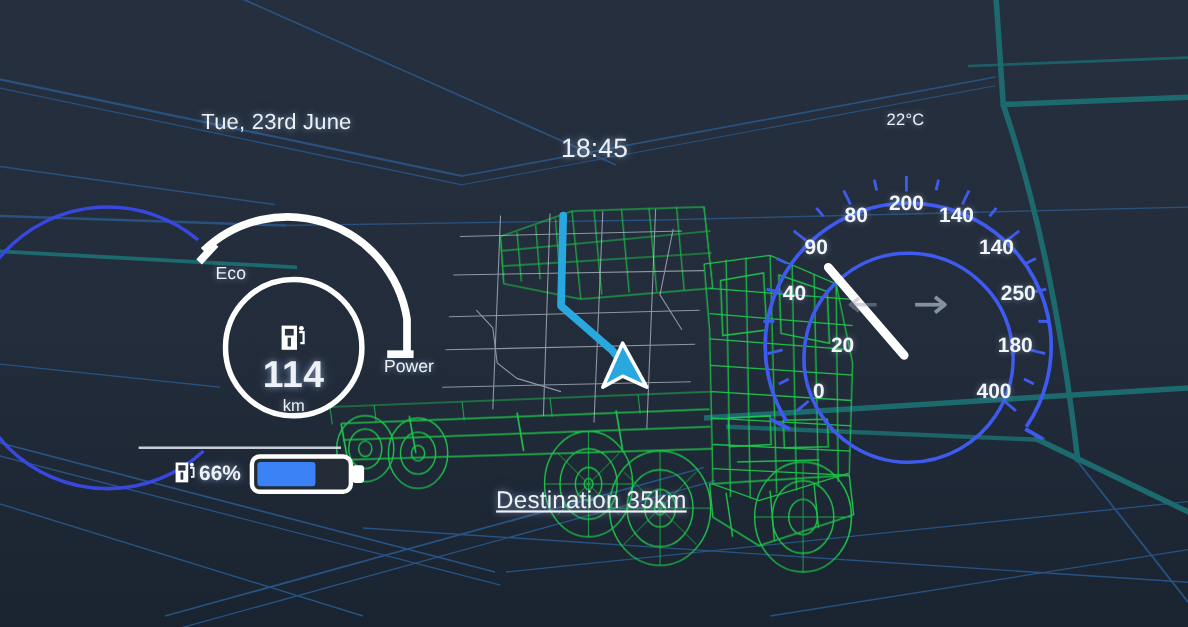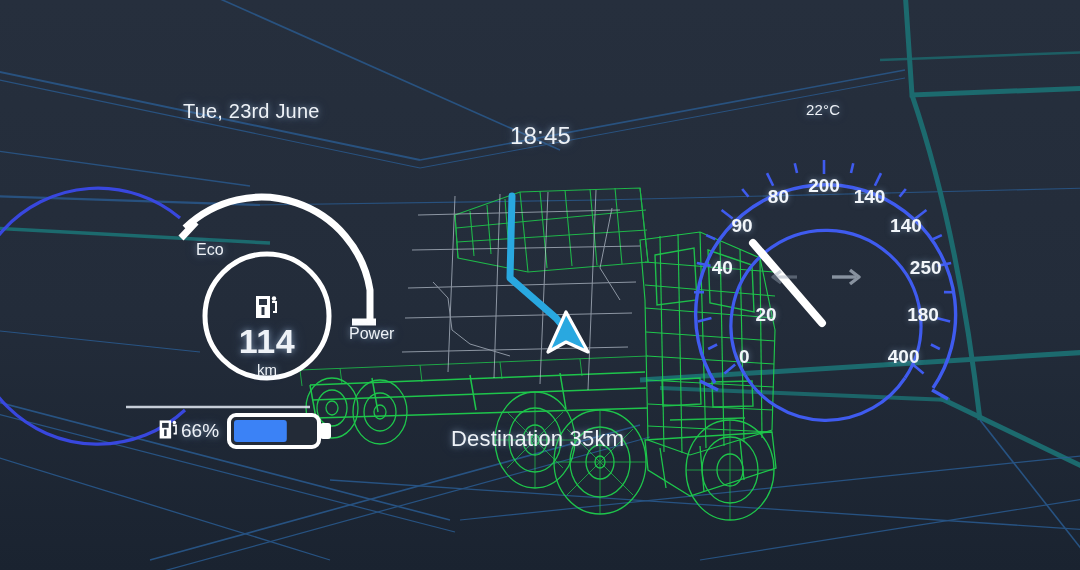--- a/index.html
+++ b/index.html
@@ -11,22 +11,22 @@
   }
   .layer{position:absolute;left:0;top:0;width:1080px;height:570px;}
   .txt{position:absolute;color:#eef2f7;text-shadow:0 0 6px rgba(180,205,235,.55),0 0 14px rgba(120,160,220,.3);white-space:nowrap;}
   #hdr-date{left:183px;top:100px;font-size:20px;letter-spacing:.2px;}
   #hdr-time{left:510px;top:100px;font-size:24px;letter-spacing:.2px;margin-top:22px;}
   #hdr-temp{left:806px;top:101px;font-size:15px;letter-spacing:.2px;}
   #eco-label{left:196px;top:241px;font-size:16px;text-align:center;}
   #power-label{left:349px;top:325px;font-size:16px;}
   #range-val{left:0;top:0;font-size:34px;font-weight:bold;letter-spacing:.5px;}
   #range-unit{left:0;top:0;font-size:15px;}
-  #batt-pct{left:181px;top:420px;font-size:19px;font-weight:normal;}
-  #dest-label{left:451px;top:426px;font-size:22px;letter-spacing:.2px;}
+  #batt-pct{left:181px;top:420px;font-size:19px;font-weight:bold;}
+  #dest-label{left:451px;top:442px;font-size:22px;letter-spacing:.2px;text-decoration:underline;}
   .spd-num{position:absolute;color:#f2f6fa;font-size:19px;font-weight:bold;
     text-shadow:0 0 6px rgba(170,200,235,.5);transform:translate(-50%,-50%);}
   .center-box{position:absolute;left:205px;top:254px;width:124px;height:124px;
     display:flex;flex-direction:column;align-items:center;justify-content:flex-end;}
   .center-box .txt{position:static;text-align:center;}
 </style>
 </head>
 <body>
 
 <div id="stage">

